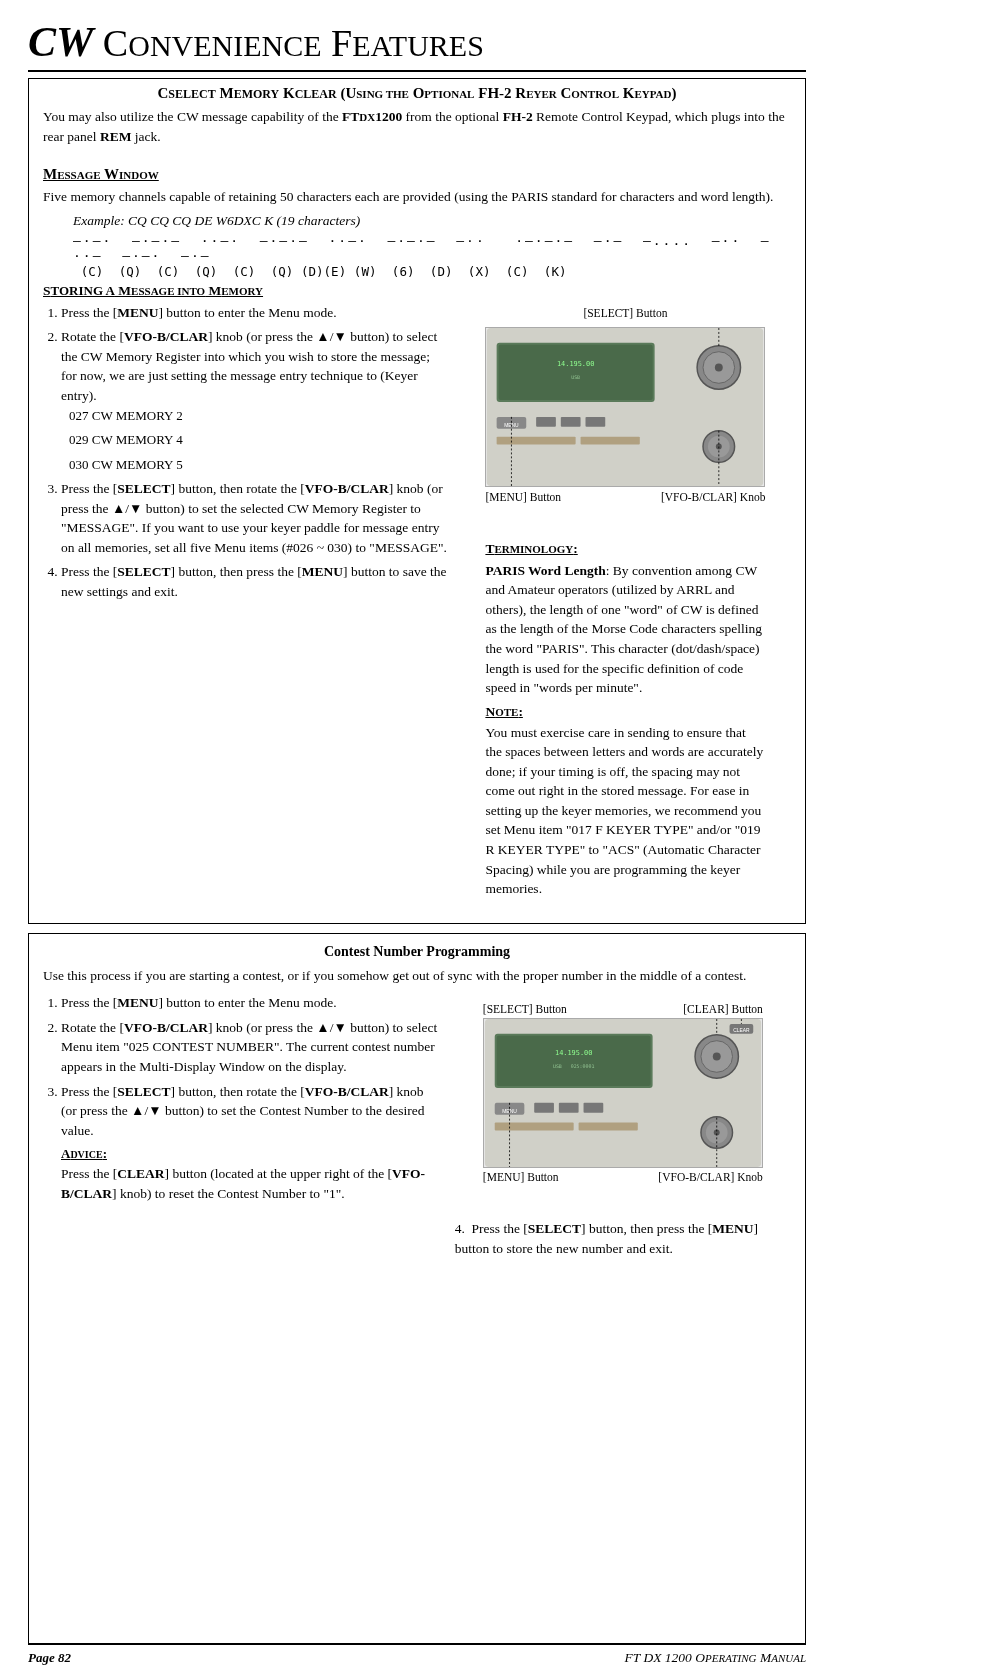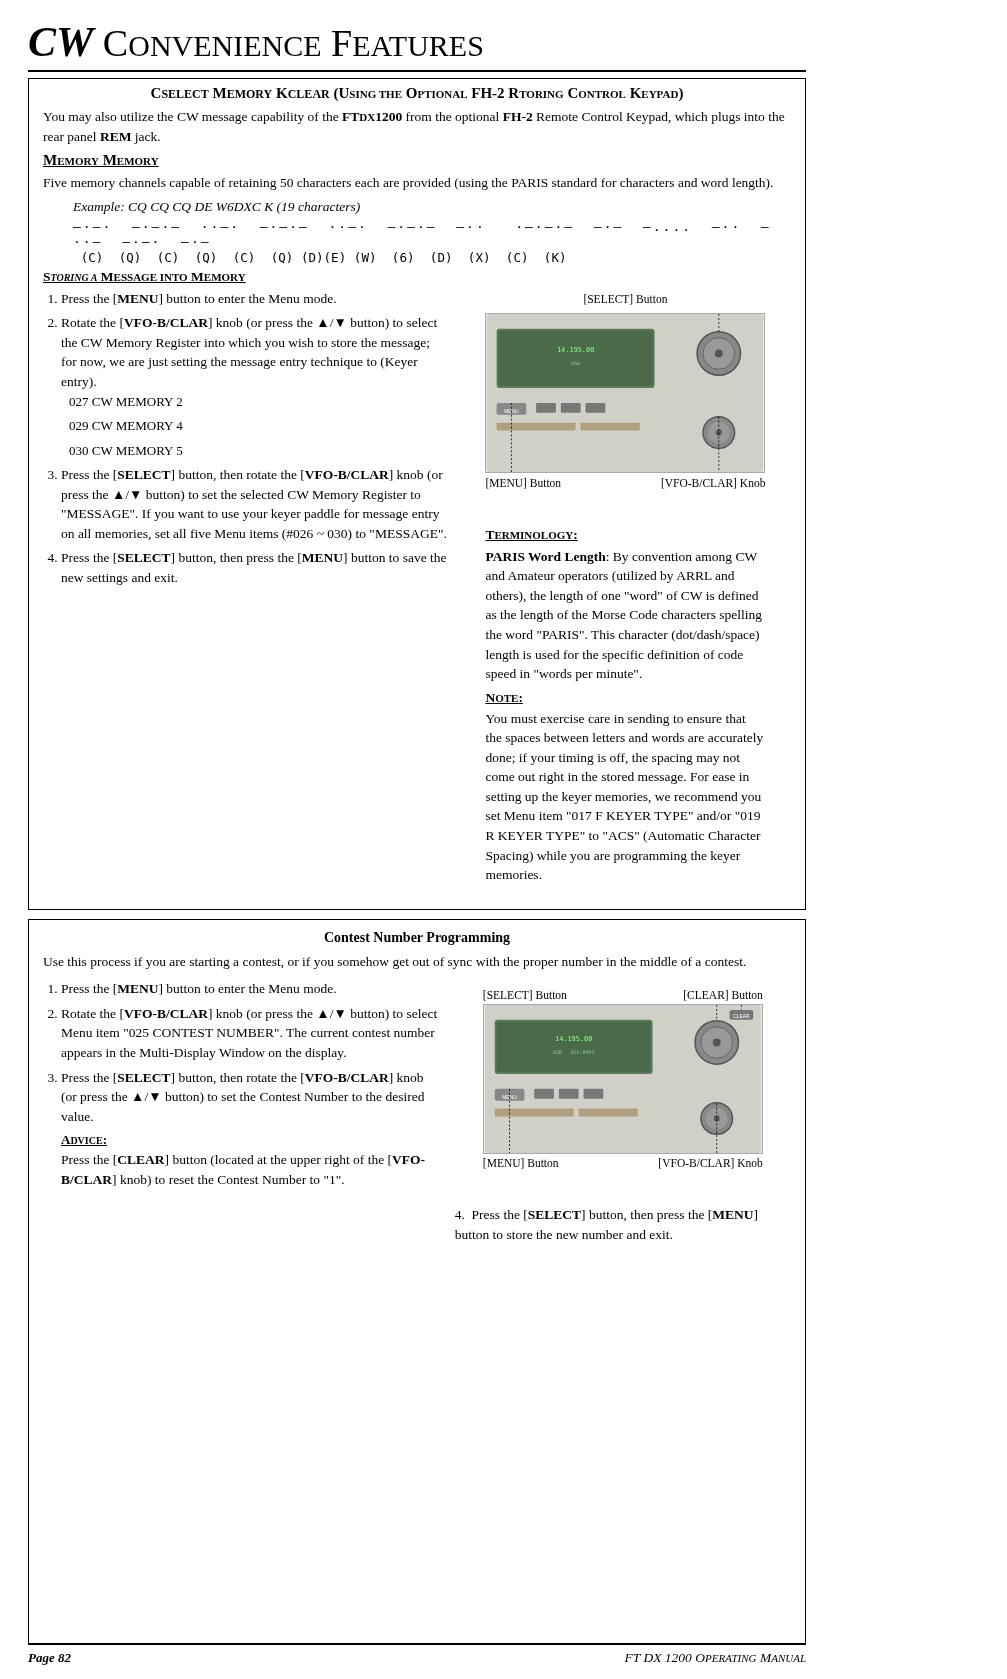--- a/index.html
+++ b/index.html
@@ -42,21 +42,21 @@
       text-align: center;
       font-size: 15px;
       font-weight: bold;
       font-variant: small-caps;
       margin-bottom: 5px;
     }
 
     .intro-text {
       font-size: 13.5px;
       line-height: 1.45;
-      margin-bottom: 6px;
+      margin-bottom: 20px;
     }
 
     
     .subsection-heading {
       font-size: 15px;
       font-weight: bold;
       text-decoration: underline;
       margin-bottom: 4px;
       font-variant: small-caps;
     }
@@ -289,28 +289,28 @@
 <div class="page-wrapper">
 
   <div class="page-title">
     <span style="font-style:italic;font-weight:bold;font-size:42px;">CW</span>
     <span style="font-variant:small-caps;font-size:38px;font-weight:normal;"> C<span style="font-size:30px;">ONVENIENCE</span> F<span style="font-size:30px;">EATURES</span></span>
   </div>
 
   <div class="section-box">
 
     <div class="section-title">
-      C<span style="font-size:12px;">SELECT</span> M<span style="font-size:12px;">EMORY</span> K<span style="font-size:12px;">CLEAR</span> (U<span style="font-size:11px;text-align:center;">SING THE</span> O<span style="font-size:11px;">PTIONAL</span> FH-2 R<span style="font-size:11px;">TORING</span> C<span style="font-size:11px;">ONTROL</span> K<span style="font-size:11px;">EYPAD</span>)
+      C<span style="font-size:12px;">SELECT</span> M<span style="font-size:12px;">EMORY</span> K<span style="font-size:12px;">CLEAR</span> (U<span style="font-size:11px;text-align:center;">SING THE</span> O<span style="font-size:11px;">PTIONAL</span> FH-2 R<span style="font-size:11px;">EYER</span> C<span style="font-size:11px;">ONTROL</span> K<span style="font-size:11px;">EYPAD</span>)
     </div>
 
     <div class="intro-text">
       You may also utilize the CW message capability of the <b>FT<span style="font-size:11px;">DX</span>1200</b> from the optional <b>FH-2</b> Remote Control Keypad, which plugs into the rear panel <b>REM</b> jack.
     </div>
 
-    <div class="subsection-heading">Memory Memory</div>
+    <div class="subsection-heading">Message Window</div>
 
     <div class="body-text">Five memory channels capable of retaining 50 characters each are provided (using the PARIS standard for characters and word length).</div>
 
     <div class="example-line">
       <em>Example</em><span>: CQ CQ CQ DE W6DXC K (19 characters)</span>
     </div>
 
     <div class="morse-container">
       <div class="morse-symbols">
         –·–·&nbsp; –·–·–&nbsp; ··–·&nbsp; –·–·–&nbsp; ··–·&nbsp; –·–·–&nbsp; –··&nbsp;&nbsp; ·–·–·–&nbsp; –·–&nbsp; –....&nbsp; –··&nbsp; –··–&nbsp; –·–·&nbsp; –·–
@@ -329,21 +329,21 @@
         <span class="morse-letter">(X)</span>
         <span class="morse-letter">(C)</span>
         <span class="morse-letter">(K)</span>
       </div>
     </div>
 
     <div class="two-col">
 
       <div class="col-left">
         <div class="storing-heading">
-          S<span style="font-size:10px;font-style:italic;">TORING A</span> M<span style="font-size:11px;">ESSAGE INTO</span> M<span style="font-size:11px;">EMORY</span>
+          S<span style="font-size:13px;">TORING A</span> M<span style="font-size:11px;">ESSAGE INTO</span> M<span style="font-size:11px;">EMORY</span>
         </div>
         <ol>
           <li>
             Press the [<b>MENU</b>] button to enter the Menu mode.
           </li>
           <li>
             Rotate the [<b>VFO-B/CLAR</b>] knob (or press the ▲/▼ button) to select the CW Memory Register into which you wish to store the message; for now, we are just setting the message entry technique to (Keyer entry).
             <ul class="memory-list">
               <li>027 CW MEMORY 2</li>
               <li>029 CW MEMORY 4</li>

